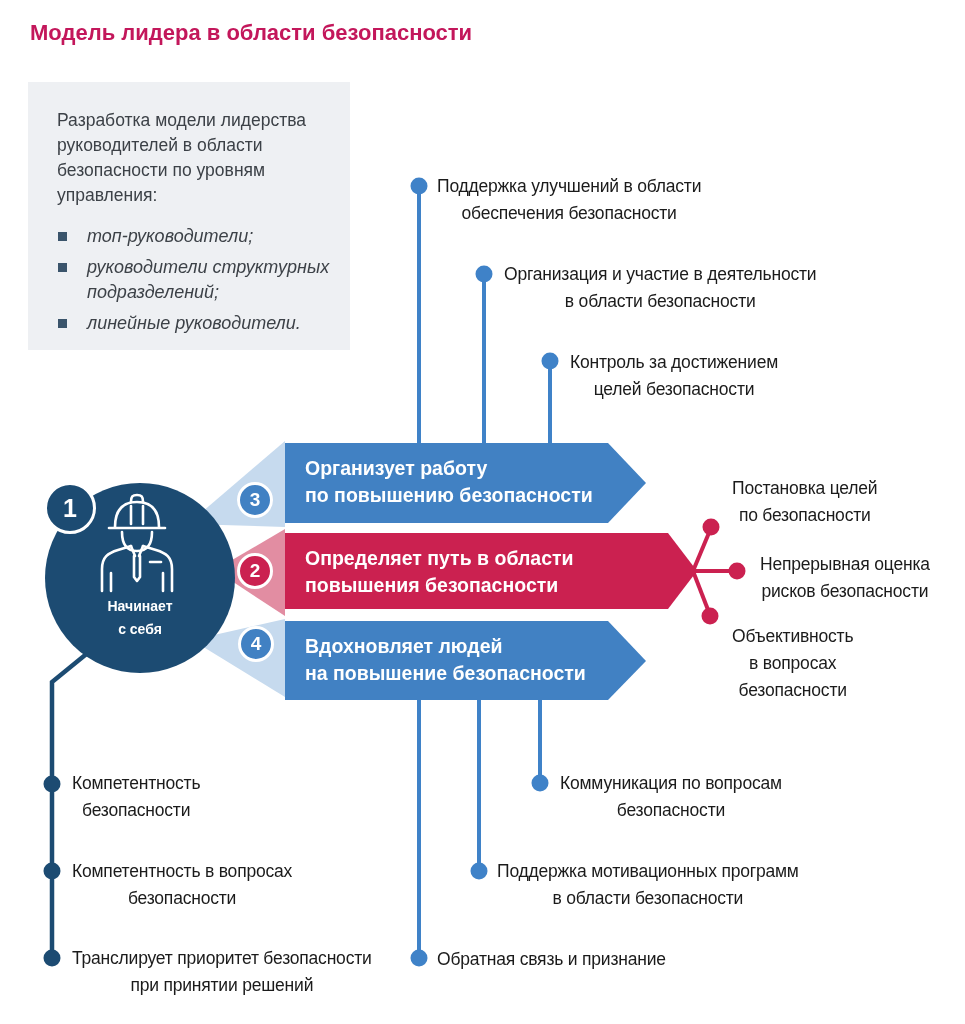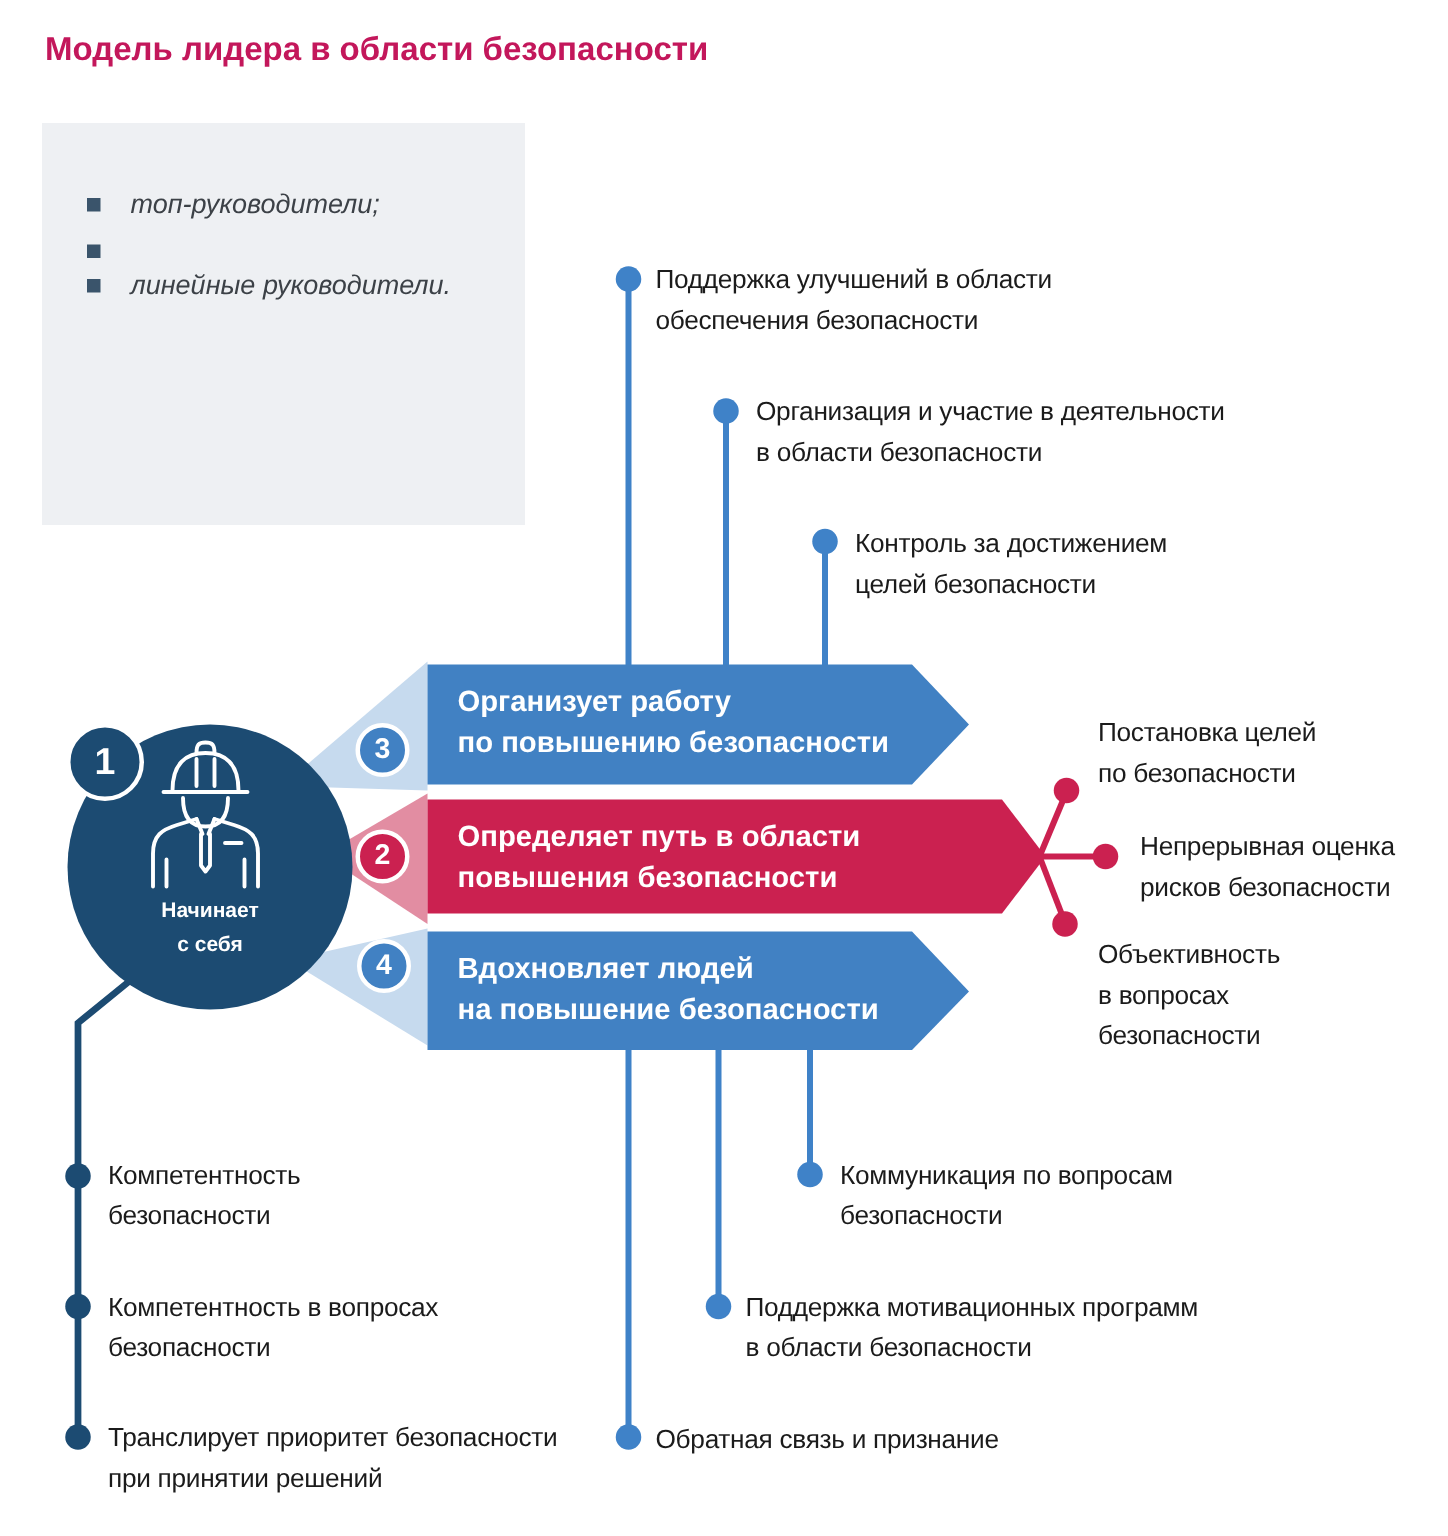--- a/index.html
+++ b/index.html
@@ -25,20 +25,21 @@
   .sq{
     flex:0 0 auto;width:9px;height:9px;margin:8px 20px 0 1px;
     background:var(--bullet,#3a546b);
   }
   .li-text{white-space:pre-line;font-size:18px;line-height:25px;color:var(--box-text,#3c4147);font-style:italic;}
   .gfx{position:absolute;left:0;top:0;}
   .co{
     position:absolute;white-space:pre-line;
     font-size:17.5px;line-height:27px;color:var(--text-dark,#1b1b1b);
     letter-spacing:-0.2px;
+    text-align:center;
   }
   .arrow-label{
     position:absolute;white-space:pre-line;color:#fff;font-weight:bold;
     font-size:19.5px;line-height:27px;letter-spacing:0;
   }
   .center-circle{
     position:absolute;left:45px;top:483px;width:190px;height:190px;
     border-radius:50%;background:var(--navy,#1c4b72);
   }
   .circle-label{
@@ -63,27 +64,33 @@
   .n4{left:238px;top:626px;background:var(--blue,#4181c3);}
 </style>
 </head>
 <body>
 
 <div class="stage">
 
   <h1 class="title">Модель лидера в области безопасности</h1>
 
   <div class="intro-box">
+    <p class="intro-text">Разработка модели лидерства
+руководителей в области
+безопасности по уровням
+управления:</p>
     <ul class="intro-list">
       <li>
         <span class="sq"></span>
         <span class="li-text">топ-руководители;</span>
       </li>
       <li>
         <span class="sq"></span>
+        <span class="li-text">руководители структурных
+подразделений;</span>
       </li>
       <li>
         <span class="sq"></span>
         <span class="li-text">линейные руководители.</span>
       </li>
     </ul>
   </div>
 
   <svg class="gfx" width="965" height="1024" viewBox="0 0 965 1024">
 

